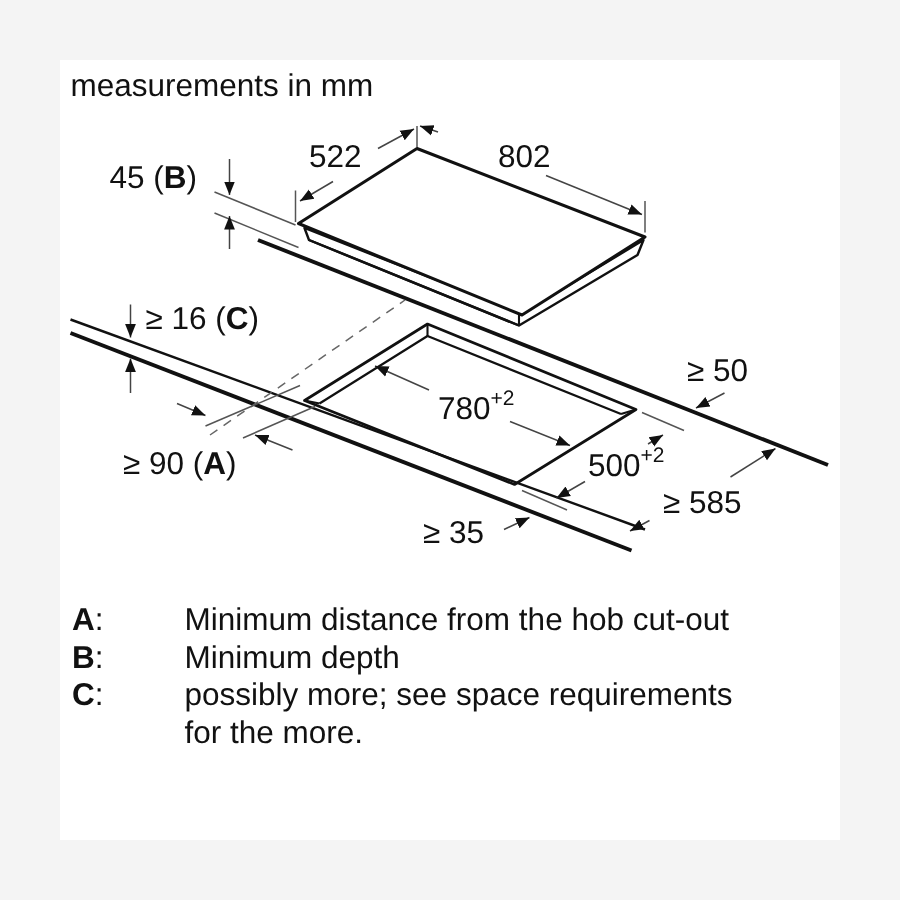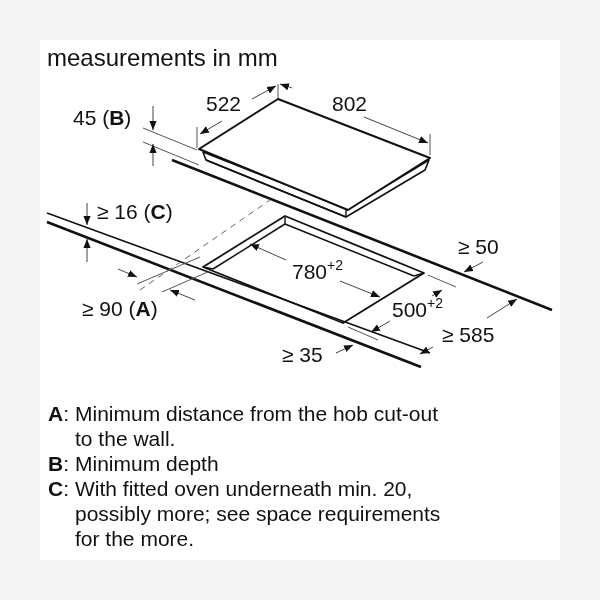--- a/index.html
+++ b/index.html
@@ -13,21 +13,21 @@
     }
     .panel {
       position: absolute;
       left: 40px; top: 40px;
       width: 520px; height: 520px;
       background: #ffffff;
     }
     .title {
       position: absolute;
       left: 47px; top: 44px;
-      font-size: 24px;
+      font-size: 21px;
       line-height: 28px;
       color: #111;
     }
     svg.diagram {
       position: absolute;
       left: 0; top: 0;
       width: 600px; height: 600px;
     }
     svg text {
       font-family: "Liberation Sans", sans-serif;
@@ -42,21 +42,21 @@
       font-size: 21px;
       line-height: 25px;
       color: #111;
     }
     .legend-row { display: flex; }
     .legend-key {
       font-weight: bold;
       display: inline-block;
     }
     .legend-colon { display: inline-block; margin-right: 6px; }
-    .legend-text { display: inline-block; width: 440px; }
+    .legend-text { display: inline-block; width: 440px; margin-left: 48px; }
     .legend-text .line { display: block; }
   </style>
 </head>
 <body>
 
 <div class="panel"></div>
 
 <div class="title">measurements in mm</div>
 
 <svg class="diagram" viewBox="0 0 600 600">
@@ -156,32 +156,30 @@
   </g>
   <text x="442" y="342">≥ 585</text>
 </svg>
 
 <div class="legend">
   <div class="legend-row">
     <span class="legend-key">A</span>
       <span class="legend-colon">:</span>
     <span class="legend-text">
       <span class="line">Minimum distance from the hob cut-out</span>
-      <span class="line">to the wall.</span>
     </span>
   </div>
   <div class="legend-row">
     <span class="legend-key">B</span>
       <span class="legend-colon">:</span>
     <span class="legend-text">
       <span class="line">Minimum depth</span>
     </span>
   </div>
   <div class="legend-row">
     <span class="legend-key">C</span>
       <span class="legend-colon">:</span>
     <span class="legend-text">
-      <span class="line">With fitted oven underneath min. 20,</span>
       <span class="line">possibly more; see space requirements</span>
       <span class="line">for the more.</span>
     </span>
   </div>
 </div>
 
 </body></html>

